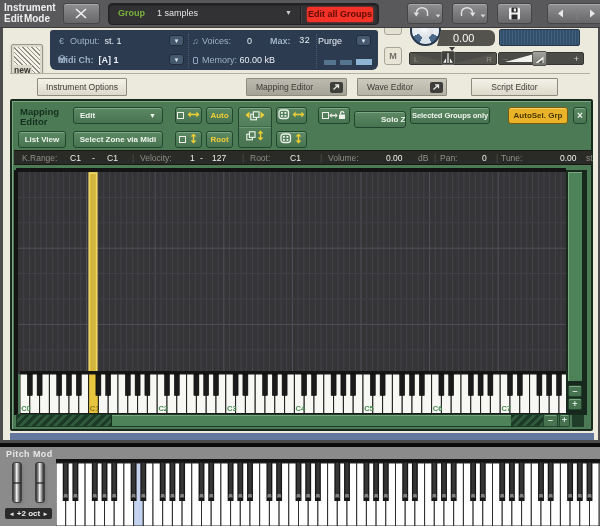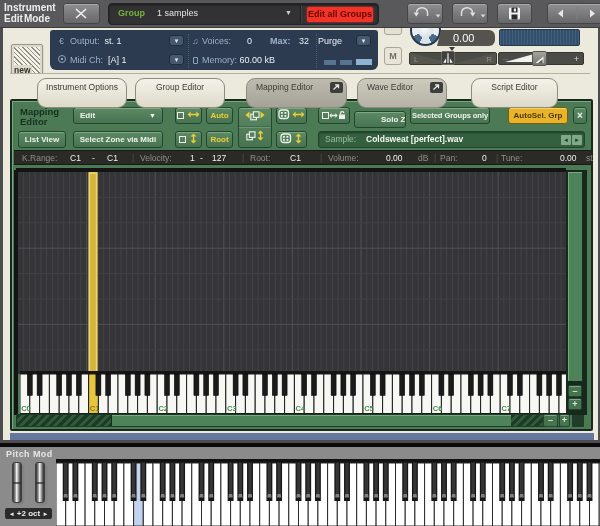--- a/index.html
+++ b/index.html
@@ -11,21 +11,21 @@
 #grpbox{position:absolute;left:108px;top:3px;width:271px;height:22px;background:#323234;border-radius:4px;border:1px solid #232325;box-shadow:inset 0 1px 2px #1a1a1a;}
 .redbtn{position:absolute;left:198px;top:3px;width:66px;height:15px;background:#f43227;border-radius:2px;
  color:#600c00;font-size:9px;font-weight:bold;text-align:center;line-height:15px;box-shadow:0 0 2px #e03328;}
 #base{left:3px;top:28px;width:595px;height:415px;background:#eceadd;}
 #hdr{left:3px;top:28px;width:595px;height:45px;overflow:hidden;z-index:2;}
 #navy{position:absolute;left:47px;top:2px;width:328px;height:40px;background:#2c3b50;border-radius:3px 3px 6px 6px;color:#e9eff6;}
 .nlab{color:#9db1c7;}
 .nrow{position:absolute;font-size:9px;}
 .ndd{position:absolute;width:15px;height:11px;background:#46586e;border:1px solid #1f2c3c;border-radius:3px;color:#dce6f0;font-size:6px;text-align:center;line-height:10px;}
 .dotsep{position:absolute;top:4px;height:34px;border-left:1px dotted #4a5d74;}
-.tab{position:absolute;top:78px;height:30px;border:1px solid #8d8b7e;border-radius:9px;background:linear-gradient(#f4f2e8,#dddacb);
+.tab{position:absolute;top:78px;height:18px;border:1px solid #8d8b7e;border-radius:1px;background:linear-gradient(#f4f2e8,#dddacb);
  font-size:8.5px;color:#3c3c35;text-align:center;line-height:16px;z-index:3;}
 .popico{position:absolute;top:2.5px;width:13px;height:11px;background:#3e3e3a;border-radius:2px;}
 #gpanel{left:10px;top:99px;width:583px;height:332px;background:#4c7a55;border:2px solid #16291c;border-radius:2px;box-shadow:inset 1px 1px 0 #79a580;z-index:2;}
 .gbtn{position:absolute;height:17px;border:1px solid #23462f;border-radius:3px;background:linear-gradient(#5d8a64,#477351);
  box-shadow:inset 0 1px 0 #7fa886;color:#eef4ec;font-size:8px;font-weight:bold;text-align:center;line-height:15px;white-space:nowrap;overflow:hidden;}
 .ybtn{background:#e9b32a;color:#4a3800;box-shadow:inset 0 1px 0 #f7d06a;border-color:#7a5c10;}
 .ytxt{color:#f0ce35;}
 .gtitle{position:absolute;left:8px;top:6px;font-size:9.5px;font-weight:bold;color:#15301f;line-height:9.5px;}
 #dstrip{position:absolute;left:2px;top:49px;width:577px;height:15px;background:#2a2a26;border-top:1px solid #191916;border-bottom:1px solid #191916;font-size:8.5px;line-height:15px;}
 .dl{position:absolute;color:#8f8f85;}
@@ -98,28 +98,28 @@
 <div id="hdr" class="abs">
  <div style="position:absolute;left:8px;top:4px;width:32px;height:33px;background:#dcdacd;border:1px solid #9a988b;border-radius:2px;box-shadow:0 1px 2px #b8b6a8;margin-top:12px;">
    <div style="position:absolute;inset:2px;background:repeating-linear-gradient(45deg,#f4f3ea 0 2.1px,#908e81 2.1px 3.2px);"></div>
    <div style="position:absolute;left:1px;bottom:1px;background:#dcdacd;color:#34342e;font-size:8.5px;font-weight:bold;padding:0 1px;">new</div>
  </div>
  <div id="navy">
    <div class="nrow" style="left:9px;top:6px;color:#8ea5bf;">€</div>
    <div class="nrow" style="left:20px;top:6px;"><span class="nlab">Output:</span>&nbsp; st. 1</div>
    <div class="ndd" style="left:119px;top:5px;">▼</div>
    <div class="nrow" style="left:8px;top:25px;"><span style="display:inline-block;width:8px;height:8px;border:1px solid #8ea5bf;border-radius:50%;background:radial-gradient(circle,#8ea5bf 1px,transparent 1.4px);"></span></div>
-   <div class="nrow" style="left:20px;top:25px;"><span class="nlab">Midi Ch:</span>&nbsp; [A] 1</div>
+   <div class="nrow" style="left:8px;top:25px;font-weight:bold;"><span class="nlab">Midi Ch:</span>&nbsp; [A] 1</div>
    <div class="ndd" style="left:119px;top:24px;">▼</div>
    <div class="dotsep" style="left:138px;"></div>
    <div class="nrow" style="left:142px;top:6px;color:#8ea5bf;font-size:8.5px;">♫</div>
    <div class="nrow" style="left:152px;top:6px;"><span class="nlab">Voices:</span></div>
    <div class="nrow" style="left:197px;top:6px;">0</div>
    <div class="nrow" style="left:220px;top:6px;font-weight:bold;"><span class="nlab">Max:</span></div>
-   <div class="nrow" style="left:249px;top:6px;">32</div>
+   <div class="nrow" style="left:249px;top:6px;font-family:Liberation Mono, monospace;">32</div>
    <div style="position:absolute;left:143px;top:27px;width:5px;height:7px;border:1px solid #8ea5bf;border-radius:1px;"></div>
    <div class="nrow" style="left:152px;top:25px;"><span class="nlab">Memory:</span>&nbsp;60.00 kB</div>
    <div class="dotsep" style="left:266px;"></div>
    <div class="nrow" style="left:268px;top:6px;">Purge</div>
    <div class="ndd" style="left:306px;top:5px;">▼</div>
    <div style="position:absolute;left:274px;top:30px;width:12px;height:5px;background:#56748f;"></div>
    <div style="position:absolute;left:290px;top:30px;width:12px;height:5px;background:#56748f;"></div>
    <div style="position:absolute;left:306px;top:29px;width:16px;height:6px;background:#8fb3d2;"></div>
  </div>
  <div style="position:absolute;left:381px;top:-4px;width:18px;height:11px;background:#e4e0d2;border:1px solid #a8a699;border-radius:3px;"></div>
@@ -154,21 +154,20 @@
  <div style="position:absolute;left:529px;top:22.5px;width:15px;height:15px;background:linear-gradient(#a5a59f,#74746e);border:1px solid #55554f;border-radius:2px;">
    <svg width="13" height="13">
           <path d="M2.5 10 h8 v-6.5 z" fill="#f6f6f2"></path>
           <path d="M5 10 h4.5 v-3.6 z" fill="#55554f"></path>
         </svg>
  </div>
 </div>
 <div class="abs" style="left:10px;top:73px;width:580px;height:1px;background:#b2b0a1;z-index:2;"></div>
 
 <div class="tab abs" style="left:37px;width:90px;">Instrument Options</div>
-<div class="tab abs" style="left:135px;width:90px;">Group Editor</div>
 <div class="tab abs" style="left:246px;width:101px;text-align:left;padding-left:9px;background:linear-gradient(#bdbbb0,#a5a398);">Mapping Editor
   <div class="popico" style="right:3px;"><svg width="13" height="11">
           <path d="M3.5 7.5 L8.5 2.8 M5 2.8 h3.5 v3.5" stroke="#e8e8e4" stroke-width="1.3" fill="none"></path>
         </svg></div>
 </div>
 <div class="tab abs" style="left:357px;width:90px;text-align:left;padding-left:9px;background:linear-gradient(#ccc9bd,#b5b2a6);">Wave Editor
   <div class="popico" style="right:3px;"><svg width="13" height="11">
           <path d="M3.5 7.5 L8.5 2.8 M5 2.8 h3.5 v3.5" stroke="#e8e8e4" stroke-width="1.3" fill="none"></path>
         </svg></div>
 </div>
@@ -239,26 +238,20 @@
           <path d="M2.6 1 L0.4 3.5 L2.6 6 z" fill="#f0f0ea"></path>
           <path d="M6.4 1 L8.6 3.5 L6.4 6 z" fill="#f0f0ea"></path>
         </svg><svg width="8" height="10" style="vertical-align:-2px;">
           <rect x="1" y="4.5" width="6" height="4.5" fill="#f0f0ea"></rect>
           <path d="M2.5 4.5 v-1.2 a1.7 1.7 0 0 1 3.4 0" stroke="#f0f0ea" fill="none" stroke-width="1.2"></path>
         </svg></div>
  <div class="gbtn " style="left:342px;top:10px;width:52px;padding-left:26px;">Solo Zone</div>
  <div class="gbtn " style="left:398px;top:6px;width:80px;"><span style="font-size:7.6px;letter-spacing:-0.1px;">Selected Groups only</span></div>
  <div class="gbtn ybtn" style="left:496px;top:6px;width:60px;">AutoSel. Grp</div>
  <div class="gbtn " style="left:561px;top:6px;width:14px;"><span style="font-size:10px;">×</span></div>
- <div style="position:absolute;left:306px;top:30px;width:267px;height:17px;background:#35603f;border:1px solid #23462f;border-radius:3px;box-shadow:inset 0 1px 2px #1e3a28;font-size:8.5px;line-height:15px;">
-   <span style="position:absolute;left:6px;color:#9dbfa3;">Sample:</span>
-   <span style="position:absolute;left:47px;color:#f4f8f2;font-weight:bold;">Coldsweat [perfect].wav</span>
-   <div style="position:absolute;right:13px;top:2.5px;width:10px;height:10px;background:#7ea886;border-radius:1px;text-align:center;line-height:10px;color:#1e3a28;font-size:6px;">◄</div>
-   <div style="position:absolute;right:2px;top:2.5px;width:10px;height:10px;background:#7ea886;border-radius:1px;text-align:center;line-height:10px;color:#1e3a28;font-size:6px;">►</div>
- </div>
  <div id="dstrip">
   <span class="dl" style="left:8px;">K.Range:</span>
         <span class="dv" style="left:56px;">C1</span>
         <span class="dv" style="left:78px;">-</span>
         <span class="dv" style="left:93px;">C1</span>
   <span class="dsep" style="left:118px;">|</span>
   <span class="dl" style="left:126px;">Velocity:</span>
         <span class="dv" style="left:176px;">1</span>
         <span class="dv" style="left:186px;">-</span>
         <span class="dv" style="left:198px;">127</span>

